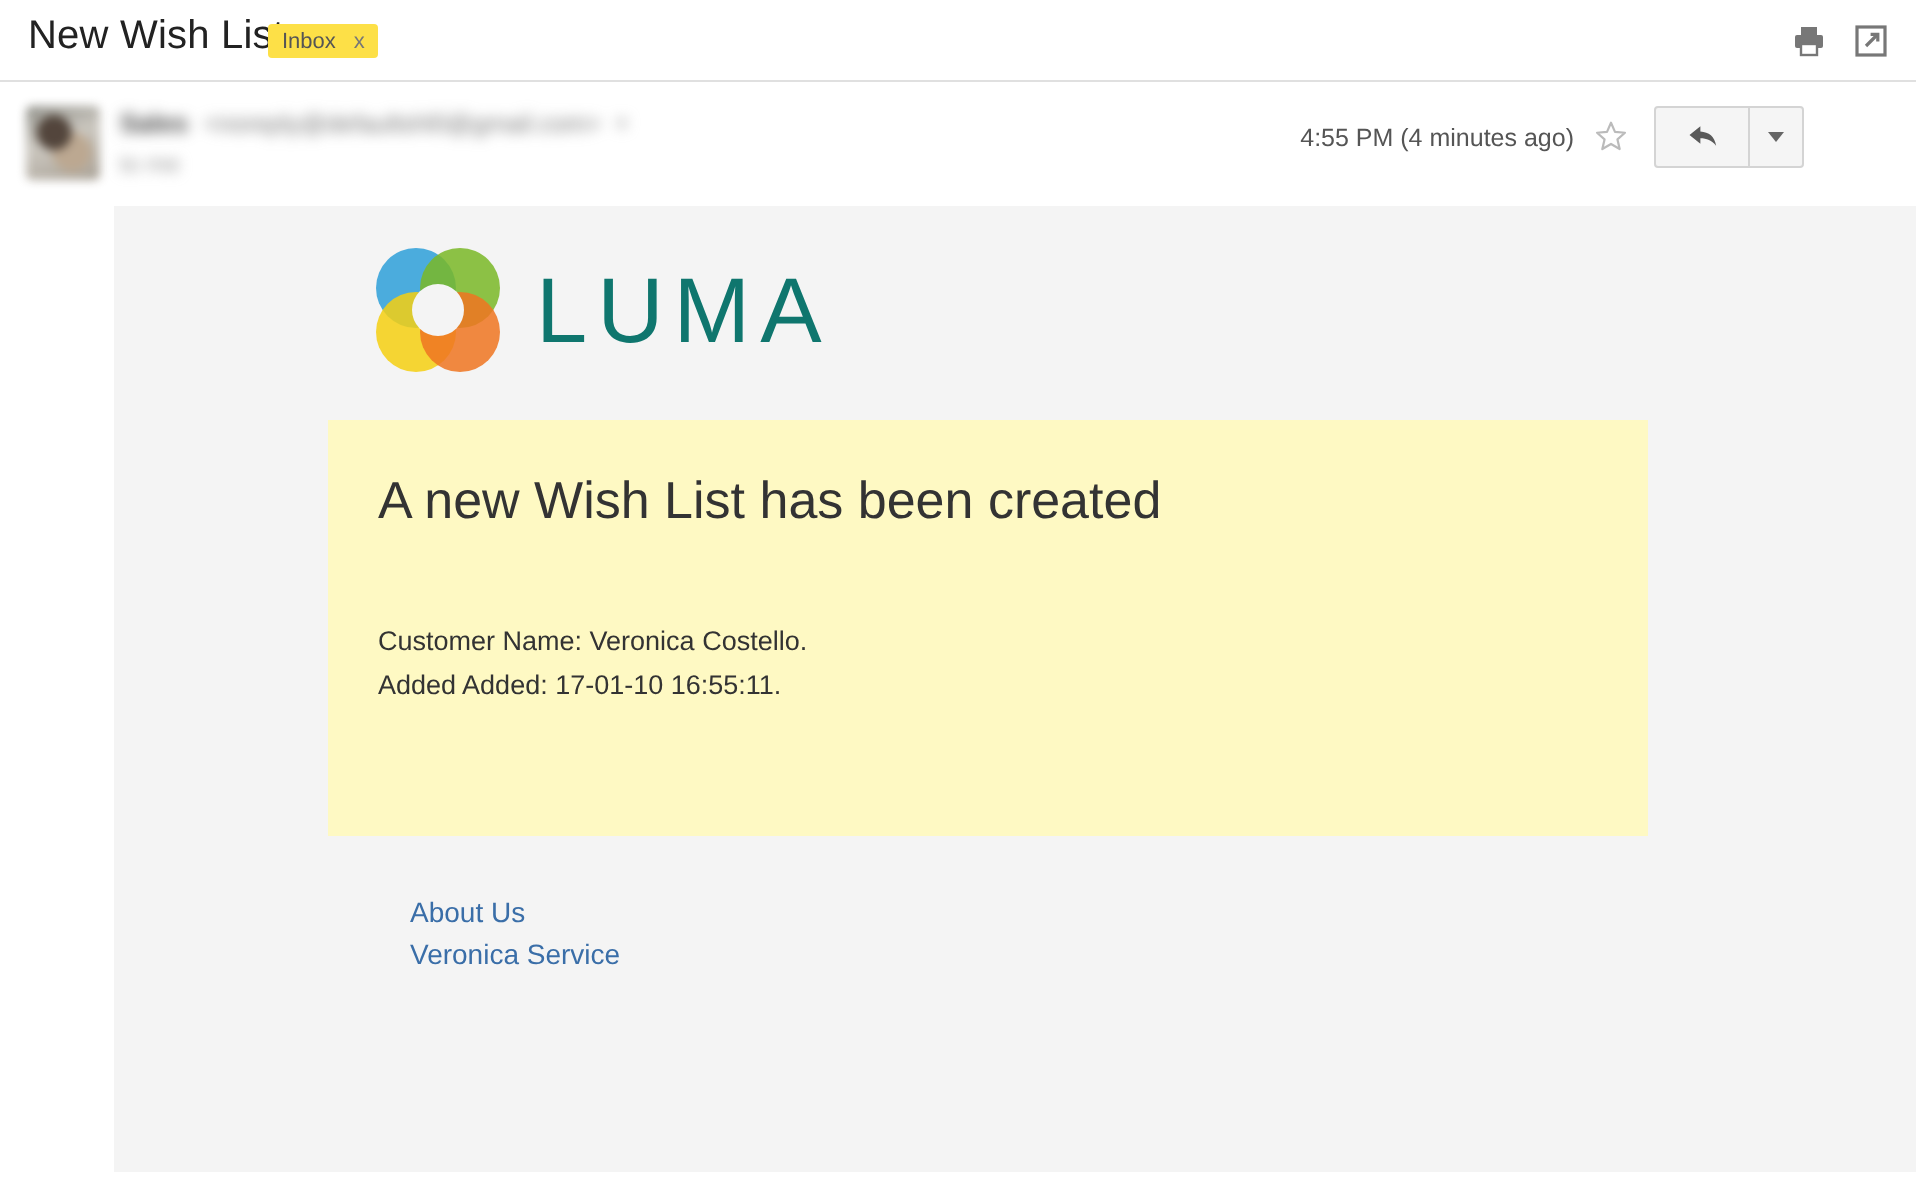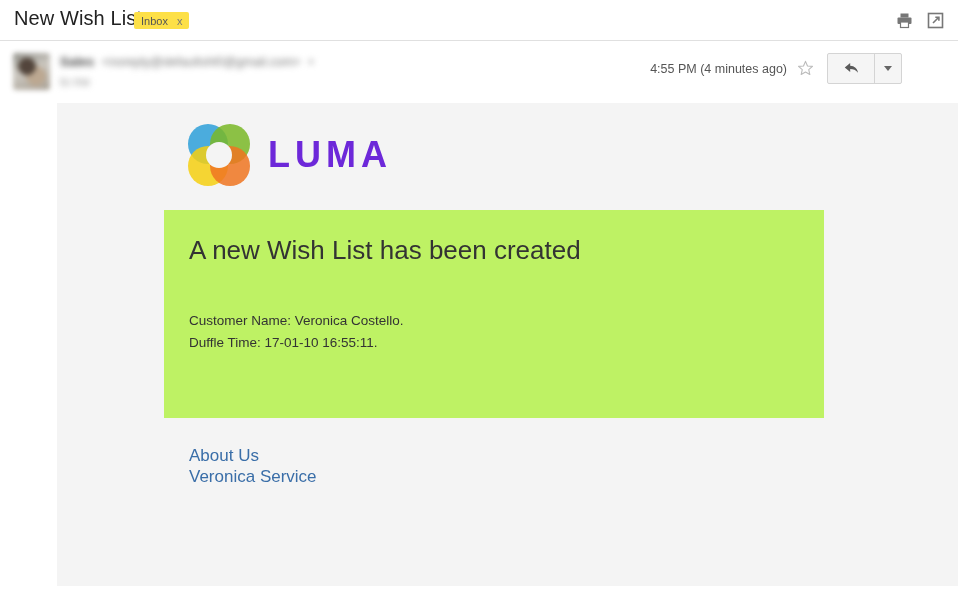--- a/index.html
+++ b/index.html
@@ -220,33 +220,33 @@
     position: absolute;
     left: 18px;
     top: 18px;
     width: 26px;
     height: 26px;
     border-radius: 50%;
     background: #f4f4f4;
     z-index: 5;
   }
   .luma-word {
-    font-size: 36px;
+    font-size: 46px;
     letter-spacing: 5px;
-    color: #6d28d9;
-    font-weight: 700;
+    color: #0f766e;
+    font-weight: 400;
   }
 
   .content-card {
     position: absolute;
     left: 107px;
     top: 107px;
     width: 660px;
     height: 208px;
-    background: #bef264;
+    background: #fef9c3;
     box-sizing: border-box;
   }
   .card-heading {
     position: absolute;
     left: 25px;
     top: 25px;
     font-size: 26px;
     font-weight: 400;
     color: #333333;
     white-space: nowrap;
@@ -262,23 +262,23 @@
   }
   .card-lines .line { white-space: nowrap; }
   .mail-link {
     color: #2b6cb8;
     text-decoration: none;
     cursor: pointer;
   }
 
   .footer-links {
     position: absolute;
-    left: 132px;
+    left: 148px;
     top: 343px;
-    font-size: 17px;
+    font-size: 14px;
     line-height: 20.5px;
   }
   .footer-links a {
     display: block;
     color: #3a6ea8;
     text-decoration: none;
     cursor: pointer;
     white-space: nowrap;
   }
 </style>
@@ -359,21 +359,21 @@
   </div>
 
   <div class="content-card">
     <div class="card-heading">A new Wish List has been created</div>
 
     <div class="card-lines">
       <div class="line">
         <span>Customer Name: </span><span>Veronica Costello.</span>
       </div>
       <div class="line">
-        <span>Duffle Time: </span><span>17-01-10 16:55:11.</span>
+        <span>Added Added: </span><span>17-01-10 16:55:11.</span>
       </div>
     </div>
   </div>
 
   <div class="footer-links">
     <a href="#">About Us</a>
     <a href="#">Veronica Service</a>
   </div>
 
 </div>

